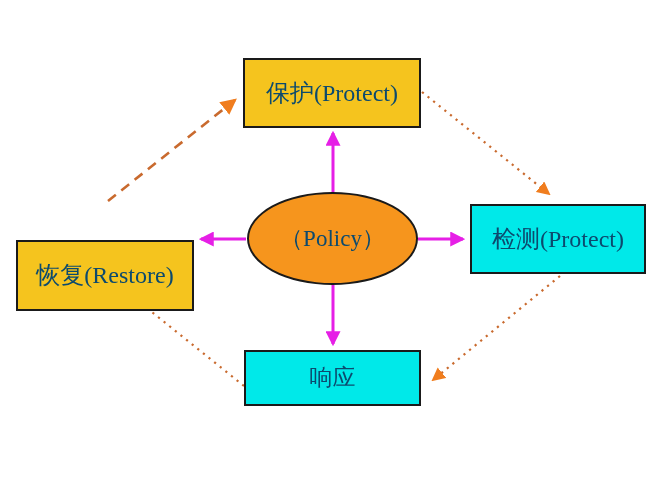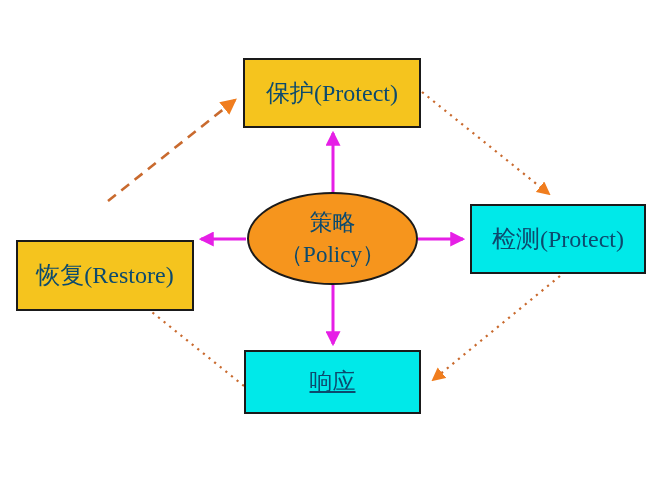--- a/index.html
+++ b/index.html
@@ -34,21 +34,21 @@
     color: #0c4a6e;
     font-size: 24px;
     line-height: 1.2;
     white-space: nowrap;
   }
   .gold  { background: #f5c41e; }
   .cyan  { background: #00e9e9; }
   #node-protect  { left: 243px; top: 58px;  width: 178px; height: 70px; }
   #node-restore  { left: 16px;  top: 204px; width: 178px; height: 71px; margin-top: 36px; }
   #node-detect   { left: 470px; top: 204px; width: 176px; height: 70px; }
-  #node-response { left: 244px; top: 350px; width: 177px; height: 64px; font-size: 23px; line-height: 1.25; text-decoration: underline; }
+  #node-response { left: 244px; top: 350px; width: 177px; height: 56px; font-size: 23px; line-height: 1.25; }
   #node-policy {
     left: 247px; top: 192px; width: 171px; height: 93px;
     background: #f6951d;
     border-radius: 50%;
     font-size: 23px;
     line-height: 1.35;
   }
 </style>
 </head>
 <body>
@@ -81,21 +81,20 @@
 
   <div id="node-protect" class="node gold">
     <span>保护(Protect)</span>
   </div>
 
   <div id="node-restore" class="node gold">
     <span>恢复(Restore)</span>
   </div>
 
   <div id="node-policy" class="node">
-    <span>策略</span>
     <span>（Policy）</span>
   </div>
 
   <div id="node-detect" class="node cyan">
     <span>检测(Protect)</span>
   </div>
 
   <div id="node-response" class="node cyan">
     <span>响应</span>
   </div>

